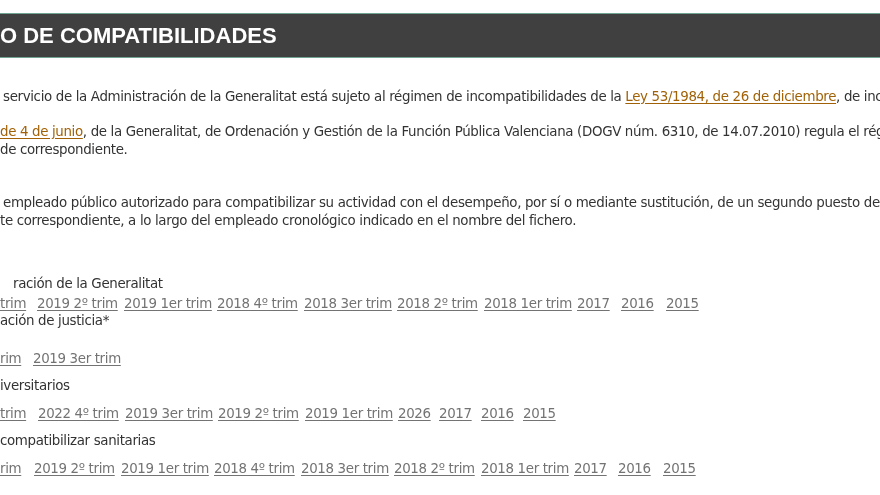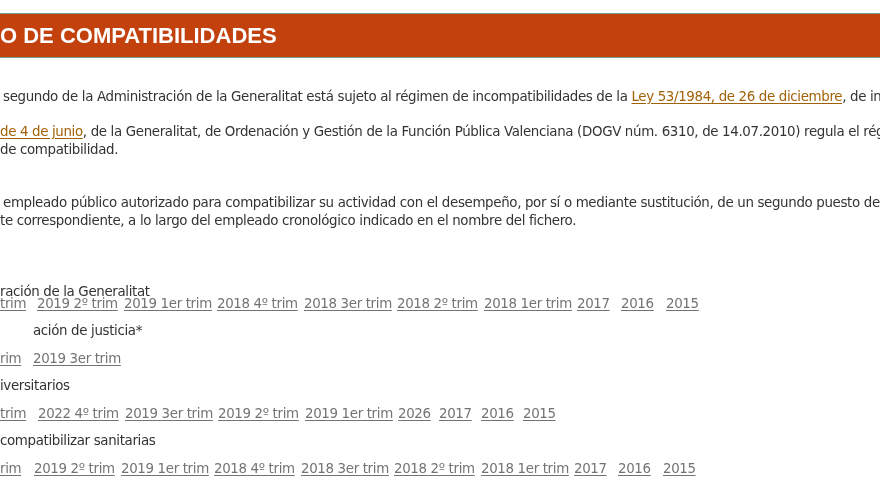--- a/index.html
+++ b/index.html
@@ -2,21 +2,21 @@
 <html><head>
 <meta charset="utf-8">
 <style>
   html, body { margin: 0; padding: 0; }
   body {
     width: 880px; height: 495px; overflow: hidden; background: #ffffff;
     font-family: "Liberation Sans", sans-serif; color: #333333; position: relative;
   }
   .header-bar {
     position: absolute; left: 0; top: 13px; width: 880px; height: 45px;
-    background: #c2410c; border-top: 1px solid #6fa592; border-bottom: 1px solid #6fa592;
+    background: #404040; border-top: 1px solid #6fa592; border-bottom: 1px solid #6fa592;
     box-sizing: border-box;
   }
   .header-title {
     position: absolute; left: 0; top: 9px; color: #ffffff; font-weight: bold;
     font-size: 22px; white-space: nowrap; letter-spacing: 0px;
   }
   .line {
     position: absolute; white-space: nowrap; font-size: 13.4px; color: #333333;
     font-family: "DejaVu Sans", sans-serif; letter-spacing: -0.35px;
   }
@@ -30,46 +30,46 @@
     font-family: "DejaVu Sans", sans-serif; letter-spacing: -0.35px; color: #333; }
 </style>
 </head>
 <body>
 
 <div class="header-bar">
   <div class="header-title">O DE COMPATIBILIDADES</div>
 </div>
 
 <div class="line" style="top:89px; left:3px;">
-  <span>segundo de la Administración de la Generalitat está sujeto al régimen de incompatibilidades de la </span><a>Ley 53/1984, de 26 de diciembre</a><span>, de incompatibilidades</span>
+  <span>servicio de la Administración de la Generalitat está sujeto al régimen de incompatibilidades de la </span><a>Ley 53/1984, de 26 de diciembre</a><span>, de incompatibilidades</span>
 </div>
 
 <div class="line" style="top:124px; left:0px;">
   <a>de 4 de junio</a><span>, de la Generalitat, de Ordenación y Gestión de la Función Pública Valenciana (DOGV núm. 6310, de 14.07.2010) regula el régimen de incompa</span>
 </div>
-<div class="line" style="top:142px; left:0px;">de compatibilidad.</div>
+<div class="line" style="top:142px; left:0px;">de correspondiente.</div>
 
 <div class="line" style="top:195px; left:3px;">empleado público autorizado para compatibilizar su actividad con el desempeño, por sí o mediante sustitución, de un segundo puesto de trabajo, cargo o</div>
 <div class="line" style="top:213px; left:0px;">te correspondiente, a lo largo del empleado cronológico indicado en el nombre del fichero.</div>
 
-<div class="section-label" style="top:284px;">ración de la Generalitat</div>
+<div class="section-label" style="top:276px;margin-left:13px;">ración de la Generalitat</div>
 <div class="links-row" style="top:296px;">
   <a style="position:absolute;left:0">trim</a>
   <a style="position:absolute;left:37px">2019 2º trim</a>
   <a style="position:absolute;left:124px">2019 1er trim</a>
   <a style="position:absolute;left:217px">2018 4º trim</a>
   <a style="position:absolute;left:304px">2018 3er trim</a>
   <a style="position:absolute;left:397px">2018 2º trim</a>
   <a style="position:absolute;left:484px">2018 1er trim</a>
   <a style="position:absolute;left:577px">2017</a>
   <a style="position:absolute;left:621px">2016</a>
   <a style="position:absolute;left:666px">2015</a>
 </div>
 
-<div class="section-label" style="top:323px;padding-left:33px;">ación de justicia*</div>
+<div class="section-label" style="top:313px;">ación de justicia*</div>
 <div class="links-row" style="top:351px;">
   <a style="position:absolute;left:0">rim</a>
   <a style="position:absolute;left:33px">2019 3er trim</a>
 </div>
 
 <div class="section-label" style="top:378px;text-align:right;">iversitarios</div>
 <div class="links-row" style="top:406px;">
   <a style="position:absolute;left:0">trim</a>
   <a style="position:absolute;left:38px">2022 4º trim</a>
   <a style="position:absolute;left:125px">2019 3er trim</a>

